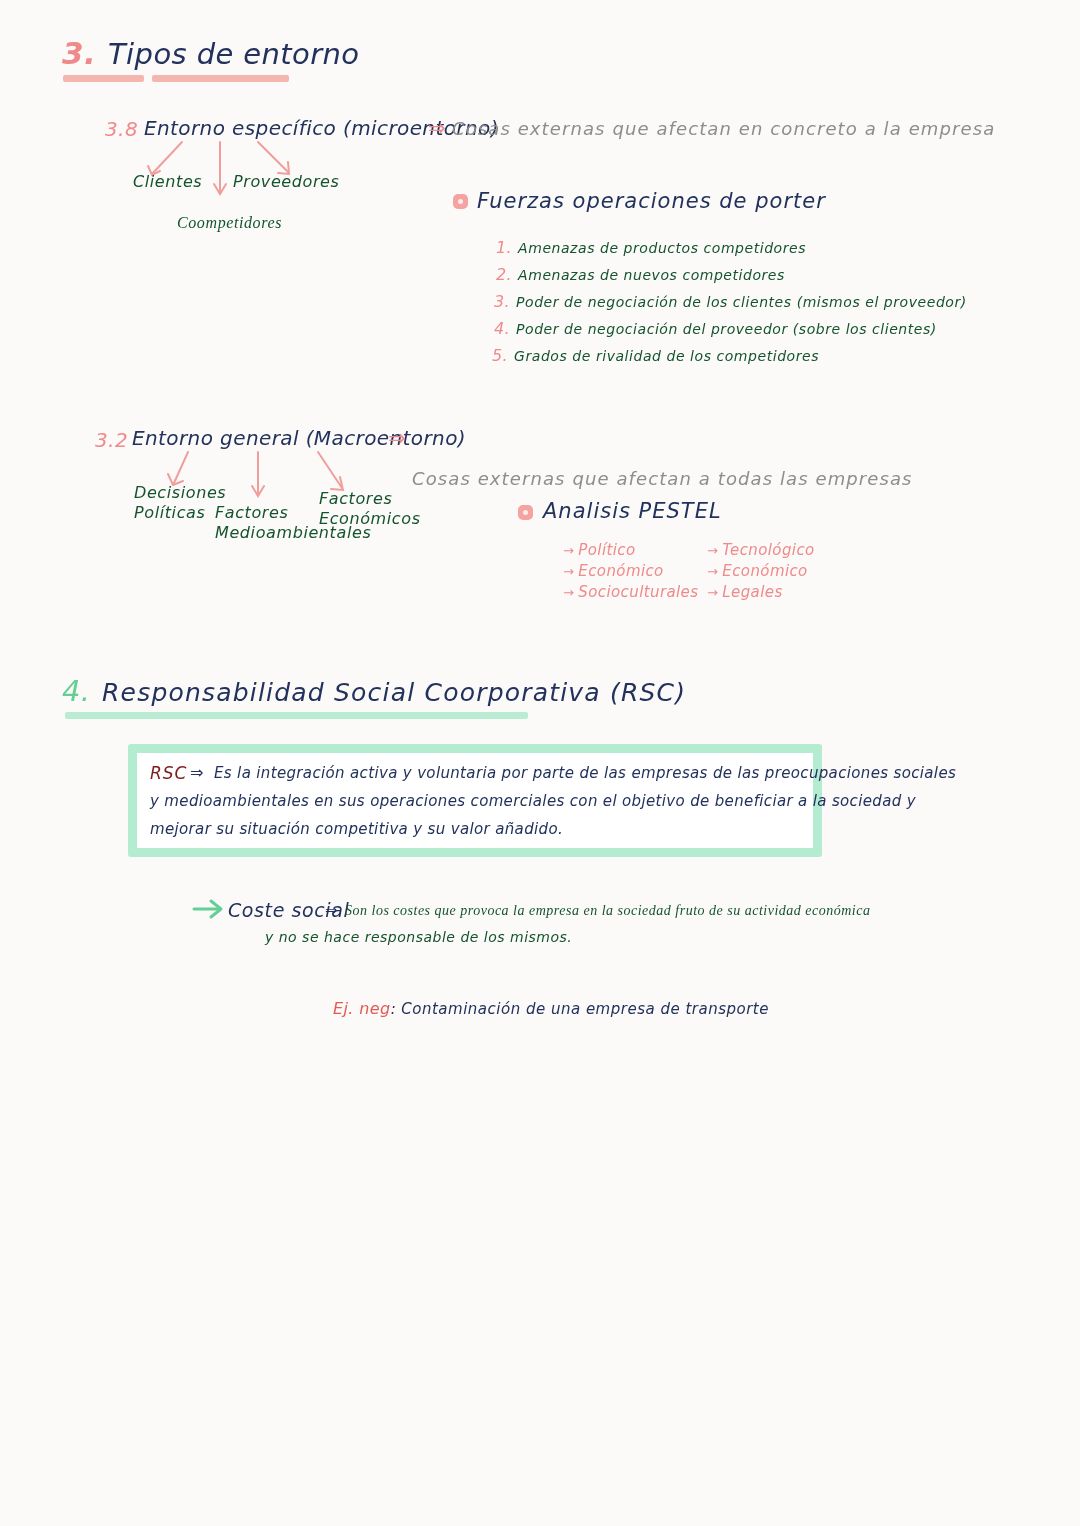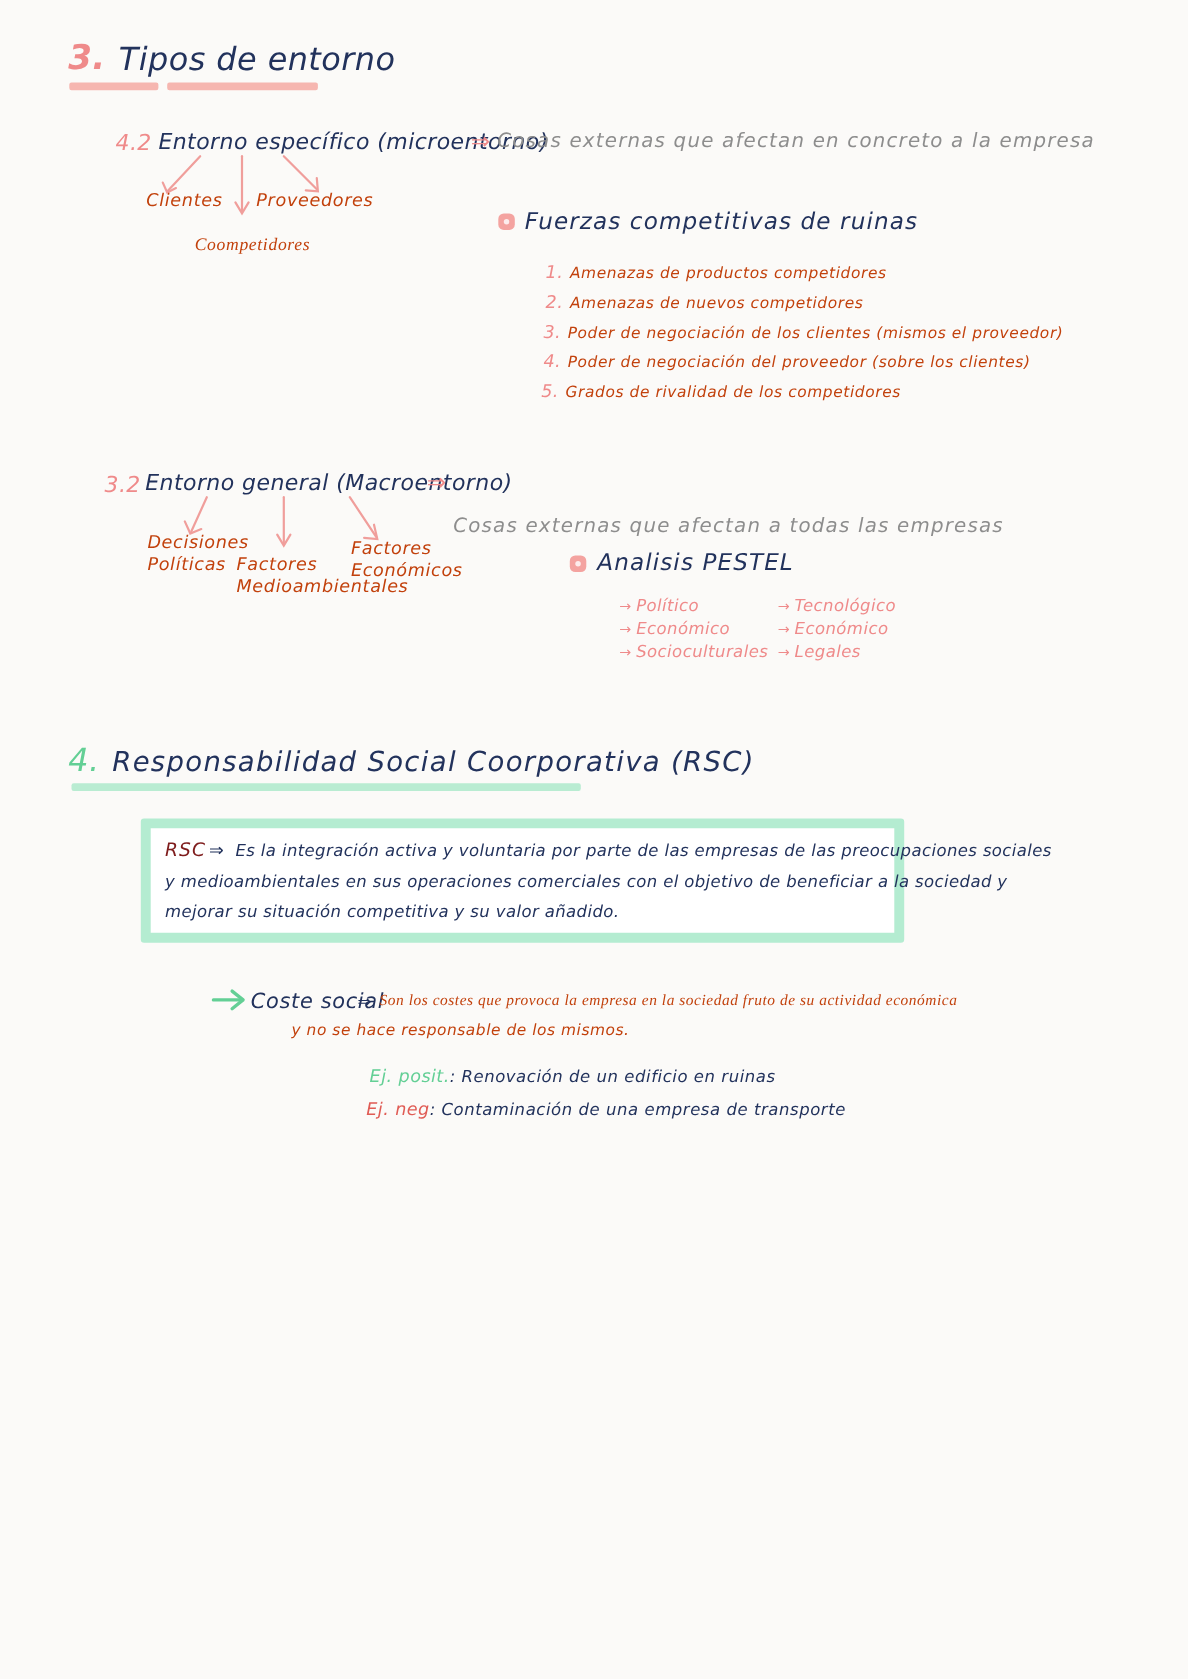--- a/index.html
+++ b/index.html
@@ -25,21 +25,21 @@
   .hw {
     font-family: "DejaVu Sans", sans-serif;
     font-weight: 400;
     letter-spacing: 0.4px;
     white-space: nowrap;
   }
   .navy   { color: #22325c; }
   .blue   { color: #7f1d1d; }
   .pink   { color: #ef8a8a; }
   .gray   { color: #8d8d8d; }
-  .gray-d { color: #c2410c; }
+  .gray-d { color: #14532d; }
   .green  { color: #63cf95; }
   .red    { color: #e05c55; }
 
   
   #h3-num {
     font-size: 31px;
     font-weight: 700;
     font-style: italic;
     line-height: 1;
   }
@@ -200,42 +200,42 @@
 </head>
 <body>
 
 <div class="page">
 
   <div class="abs hw pink" id="h3-num" style="left:62px; top:38px;">3.</div>
   <div class="abs hw navy" id="h3-text" style="left:108px; top:40px;">Tipos de entorno</div>
   <div class="abs hl-bar" style="left:63px; top:75px; width:81px;"></div>
   <div class="abs hl-bar" style="left:152px; top:75px; width:137px;"></div>
 
-  <div class="abs hw pink subnum" style="left:105px; top:119px;">4.2</div>
+  <div class="abs hw pink subnum" style="left:105px; top:119px;">3.8</div>
   <div class="abs hw navy subtitle" style="left:144px; top:118px;">Entorno específico (microentorno)</div>
   <div class="abs hw pink subarrow" style="left:428px; top:118px;">⇒</div>
   <div class="abs hw gray subdesc" style="left:452px; top:120px;">Cosas externas que afectan en concreto a la empresa</div>
 
   <svg class="abs" style="left:130px; top:140px;" width="220" height="70">
     <g stroke="#f09e9b" stroke-width="2" fill="none" stroke-linecap="round">
       <path d="M52 2 L22 34"></path>
       <path d="M18 26 L22 35 L30 31"></path>
       <path d="M90 2 L90 52"></path>
       <path d="M84 44 L90 54 L96 44"></path>
       <path d="M128 2 L158 32"></path>
       <path d="M158 22 L159 34 L148 33"></path>
     </g>
   </svg>
 
   <div class="abs hw gray-d branch" style="left:133px; top:172px;">Clientes</div>
   <div class="abs hw gray-d branch" style="left:177px; top:213px;font-family:Liberation Serif, serif;">Coompetidores</div>
   <div class="abs hw gray-d branch" style="left:233px; top:172px;">Proveedores</div>
 
   <div class="abs blockbullet" style="left:453px; top:194px;"></div>
-  <div class="abs hw navy blocktitle" style="left:477px; top:191px;">Fuerzas competitivas de ruinas</div>
+  <div class="abs hw navy blocktitle" style="left:477px; top:191px;">Fuerzas operaciones de porter</div>
 
   <div class="li-row" style="left:496px; top:238px;">
     <span class="hw pink li-num">1.</span><span class="hw gray-d li-txt">Amenazas de productos competidores</span>
   </div>
   <div class="li-row" style="left:496px; top:265px;">
     <span class="hw pink li-num">2.</span><span class="hw gray-d li-txt">Amenazas de nuevos competidores</span>
   </div>
   <div class="li-row" style="left:494px; top:292px;">
     <span class="hw pink li-num">3.</span><span class="hw gray-d li-txt">Poder de negociación de los clientes (mismos el proveedor)</span>
   </div>
@@ -309,20 +309,17 @@
       <path d="M2 11 L28 11"></path>
       <path d="M19 3 L29 11 L19 19"></path>
     </g>
   </svg>
 
   <div class="abs hw navy" id="coste-title" style="left:228px; top:899px;">Coste social</div>
   <div class="abs hw navy" style="left:325px; top:901px; font-size:15px; font-style:italic;">⇒</div>
   <div class="coste-body gray-d" style="left:345px; top:903px;font-family:Liberation Serif, serif;">Son los costes que provoca la empresa en la sociedad fruto de su actividad económica</div>
   <div class="coste-body gray-d" style="left:265px; top:929px;">y no se hace responsable de los mismos.</div>
 
-  <div class="ej-row" style="left:336px; top:969px;">
-    <span class="hw ej-label green">Ej. posit.</span><span class="hw ej-text navy">:</span>&nbsp;<span class="hw ej-text navy">Renovación de un edificio en ruinas</span>
-  </div>
   <div class="ej-row" style="left:333px; top:999px;">
     <span class="hw ej-label red">Ej. neg</span><span class="hw ej-text navy">:</span>&nbsp;<span class="hw ej-text navy">Contaminación de una empresa de transporte</span>
   </div>
 
 </div>
 
 </body></html>

